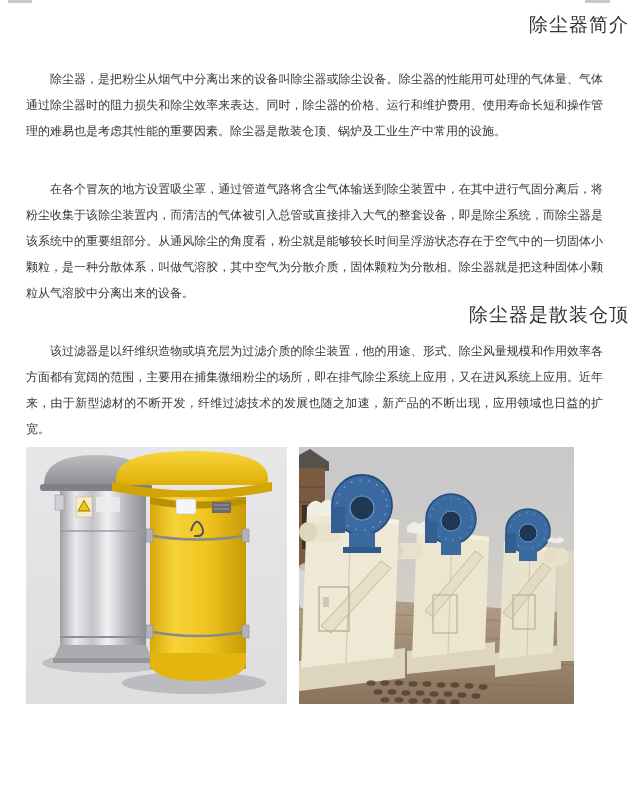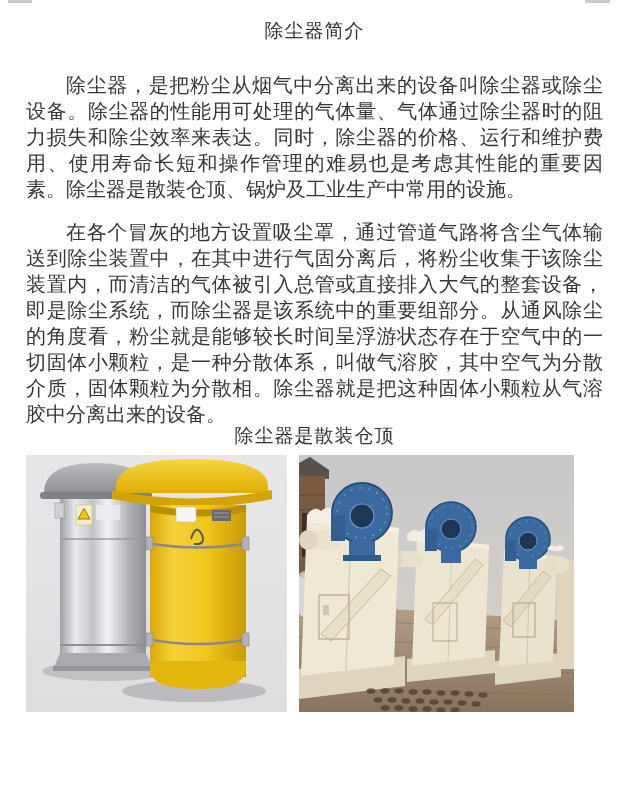--- a/index.html
+++ b/index.html
@@ -11,37 +11,37 @@
     color: #333333;
     overflow: hidden;
     position: relative;
   }
   .artifact { position: absolute; top: 0; height: 3px; background: #c9c9c9; }
   .artifact-left  { left: 8px;   width: 24px; }
   .artifact-right { left: 585px; width: 25px; }
 
   .heading {
     font-size: 19px; font-weight: 400;
-    text-align: center; margin: 6px; color: #333333;
+    text-align: right; margin: 0; color: #333333;
     letter-spacing: 1px;
   }
   .h-first  { padding-top: 12px; }
   .h-second { margin-top: 16px; }
   .h-third  { margin-top: -4px; }
 
   .para {
-    font-size: 20px; line-height: 26px;
+    font-size: 12px; line-height: 26px;
     margin: 0 26px;
     text-align: justify;
     text-indent: 2em;
     word-break: break-all;
     color: #363636;
   }
   .p-first  { margin-top: 28px; }
-  .p-second { margin-top: 17px; }
+  .p-second { margin-top: 32px; }
   .p-third  { margin-top: 10px; }
 
   .photos { position: relative; height: 257px; margin-top: 5px; }
   .photo  { position: absolute; top: 0; margin: 0; padding: 0; }
   .photo svg { display: block; }
   .photo-left  { left: 26px;  width: 261px; height: 257px; }
   .photo-right { left: 299px; width: 275px; height: 257px; }
 </style>
 </head>
 <body>
@@ -50,20 +50,21 @@
 
   <div class="artifact artifact-left"></div>
   <div class="artifact artifact-right"></div>
 
   <h2 class="heading h-first">除尘器简介</h2>
   <p class="para p-first">除尘器，是把粉尘从烟气中分离出来的设备叫除尘器或除尘设备。除尘器的性能用可处理的气体量、气体通过除尘器时的阻力损失和除尘效率来表达。同时，除尘器的价格、运行和维护费用、使用寿命长短和操作管理的难易也是考虑其性能的重要因素。除尘器是散装仓顶、锅炉及工业生产中常用的设施。</p>
 
   <p class="para p-second">在各个冒灰的地方设置吸尘罩，通过管道气路将含尘气体输送到除尘装置中，在其中进行气固分离后，将粉尘收集于该除尘装置内，而清洁的气体被引入总管或直接排入大气的整套设备，即是除尘系统，而除尘器是该系统中的重要组部分。从通风除尘的角度看，粉尘就是能够较长时间呈浮游状态存在于空气中的一切固体小颗粒，是一种分散体系，叫做气溶胶，其中空气为分散介质，固体颗粒为分散相。除尘器就是把这种固体小颗粒从气溶胶中分离出来的设备。</p>
 
   <h2 class="heading h-third">除尘器是散装仓顶</h2>
+  <p class="para p-third">该过滤器是以纤维织造物或填充层为过滤介质的除尘装置，他的用途、形式、除尘风量规模和作用效率各方面都有宽阔的范围，主要用在捕集微细粉尘的场所，即在排气除尘系统上应用，又在进风系统上应用。近年来，由于新型滤材的不断开发，纤维过滤技术的发展也随之加速，新产品的不断出现，应用领域也日益的扩宽。</p>
 
   <div class="photos">
 
     <figure class="photo photo-left" role="img" aria-label="两台仓顶除尘器：左侧为不锈钢筒体配灰色伞形顶盖，右侧为黄色筒体配黄色伞形顶盖，筒身带金属抱箍，浅灰色背景">
       <svg width="261" height="257" viewBox="0 0 261 257">
         <defs>
           <linearGradient id="steel" x1="0" y1="0" x2="1" y2="0">
             <stop offset="0" stop-color="#9fa0a4"></stop>
             <stop offset="0.18" stop-color="#e9eaec"></stop>
             <stop offset="0.38" stop-color="#c2c3c7"></stop>

